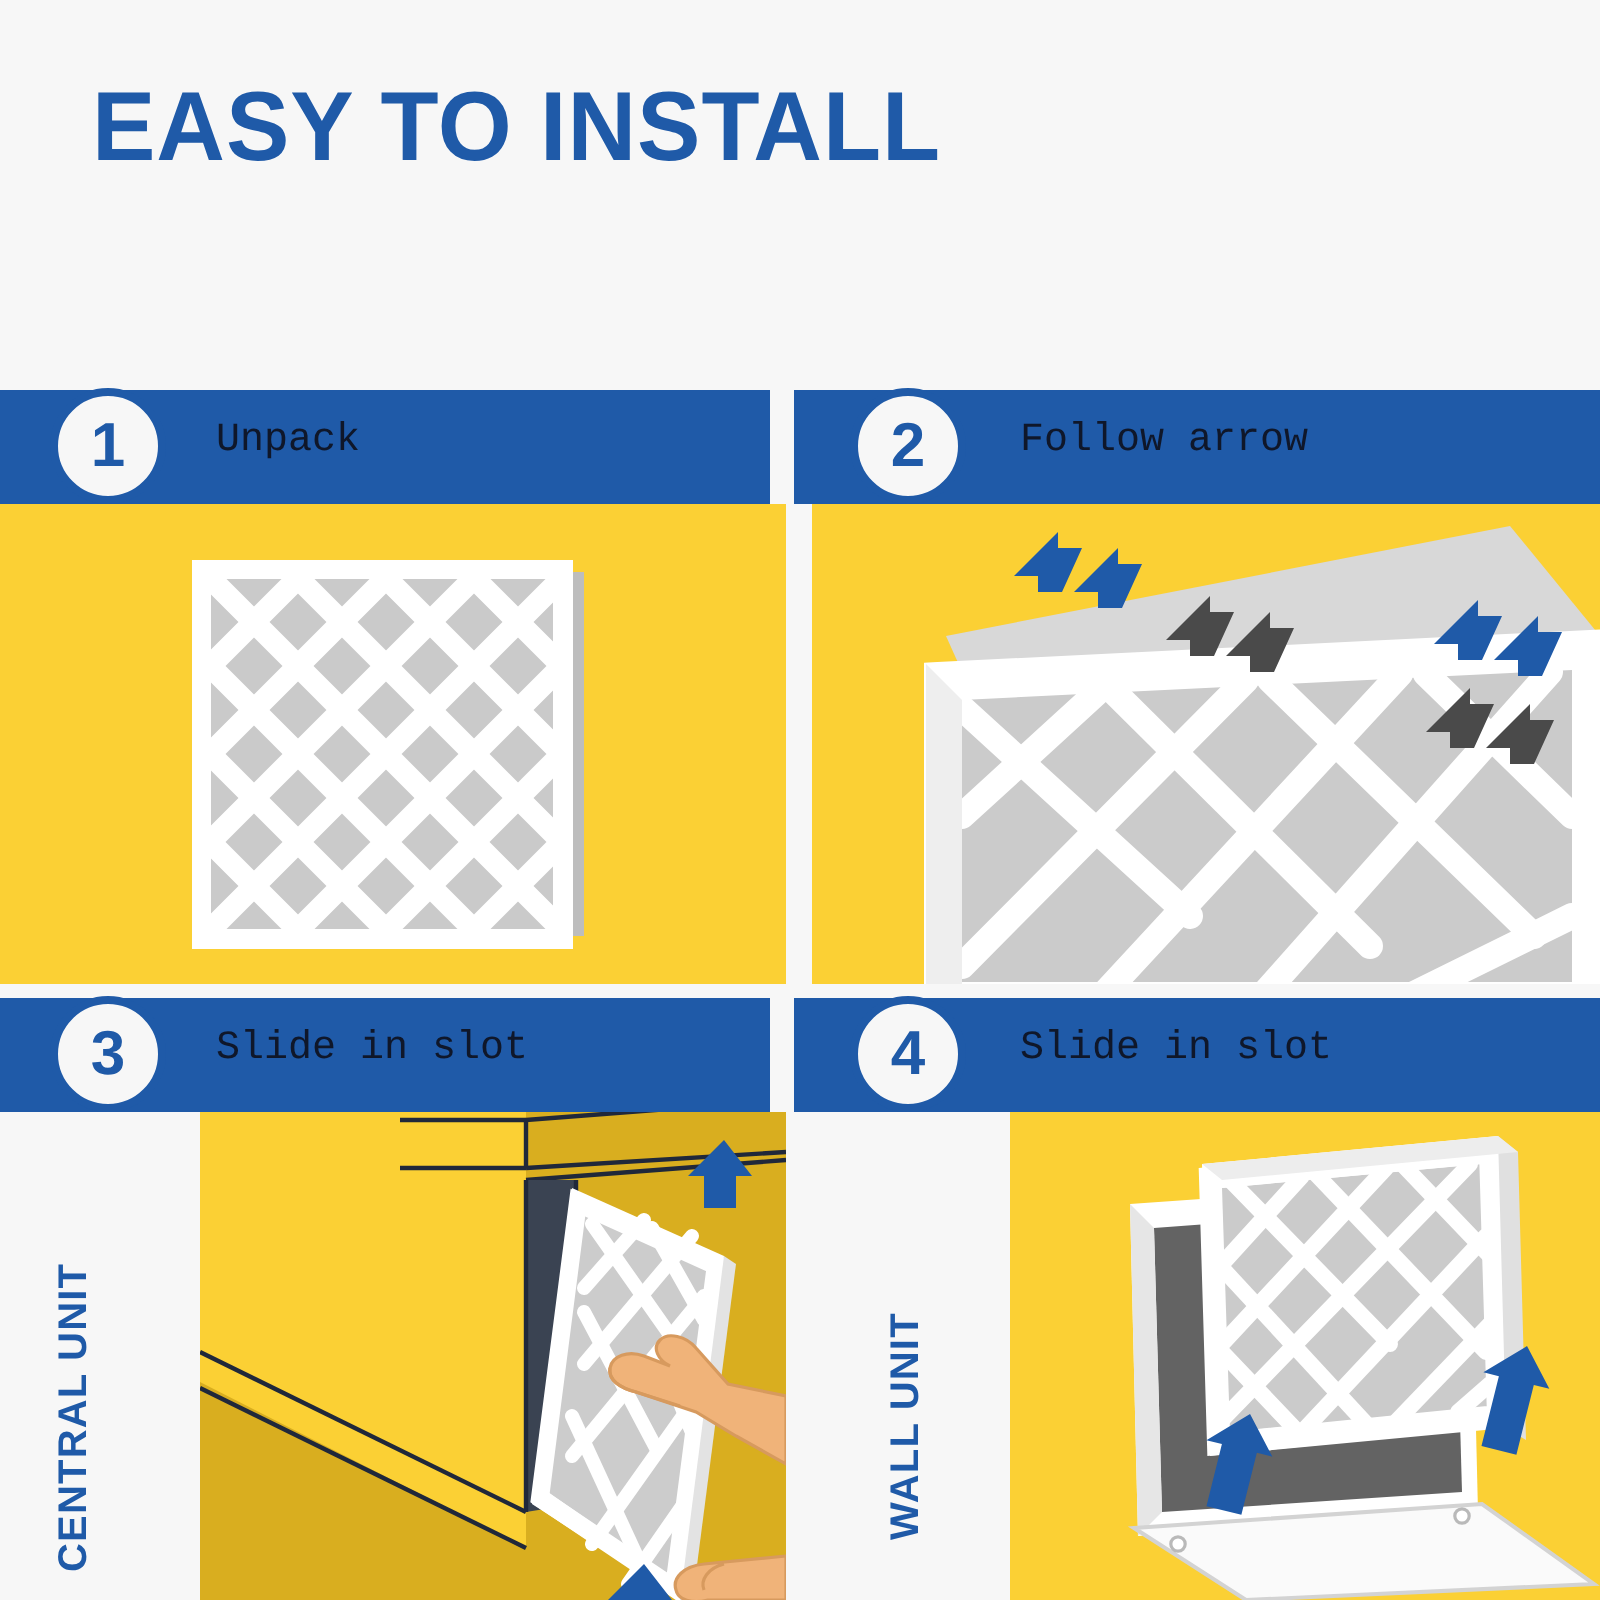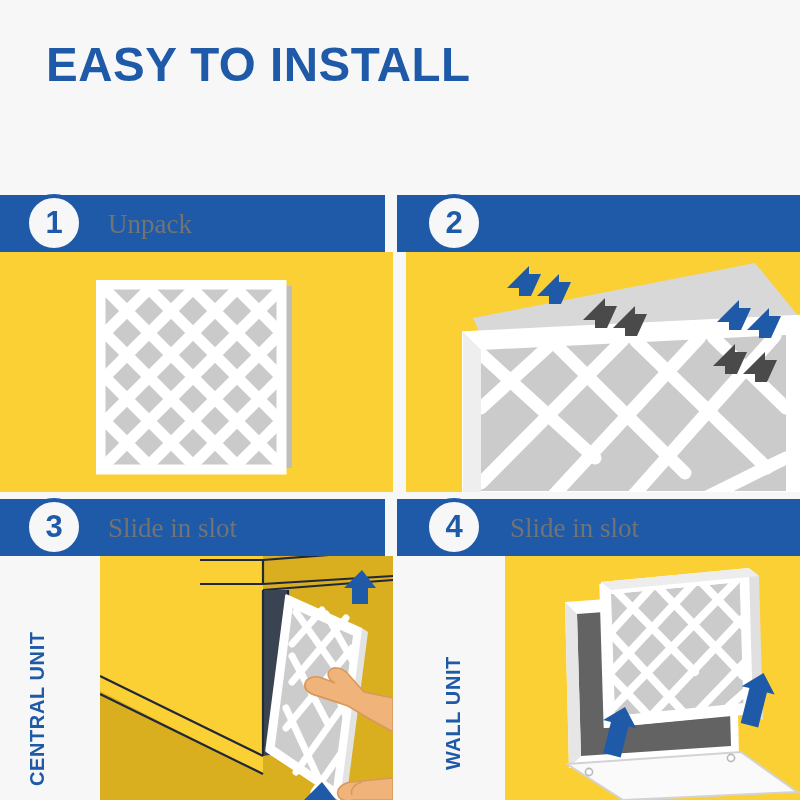--- a/index.html
+++ b/index.html
@@ -38,24 +38,24 @@
   .panel-yellow {
     position: absolute;
     background: #fbd034;
   }
   .header-bar {
     position: absolute;
     background: #1f5aa8;
   }
   .header-label {
     position: absolute;
-    color: #737373;
-    font-size: 27px;
+    color: #0f172a;
+    font-size: 20px;
     font-weight: 400;
-    font-family: Liberation Serif, serif;
+    font-family: Liberation Mono, monospace;
     white-space: nowrap;
   }
   .badge {
     position: absolute;
     width: 58px;
     height: 58px;
     border-radius: 50%;
     background: #f7f7f7;
     border: 4px solid #1f5aa8;
     box-sizing: border-box;
@@ -138,20 +138,21 @@
       </g>
 
       <rect x="4.5" y="4.5" width="181" height="185" fill="none" stroke="#ffffff" stroke-width="10"></rect>
     </svg>
   </div>
 
   <div class="panel-yellow" style="left:406px; top:252px; width:394px; height:240px;"></div>
 
   <div class="header-bar" style="left:397px; top:195px; width:403px; height:57px;"></div>
 
+  <div class="header-label" style="left:510px; top:209px;">Follow arrow</div>
 
   <div class="badge" style="left:425px; top:194px;">
     <span>2</span>
   </div>
 
   <div id="panel2-art">
     <svg width="345" height="240" viewBox="0 0 345 240" aria-hidden="true">
       <defs>
         <clipPath id="p2clip">
           <rect x="0" y="0" width="345" height="234"></rect>

